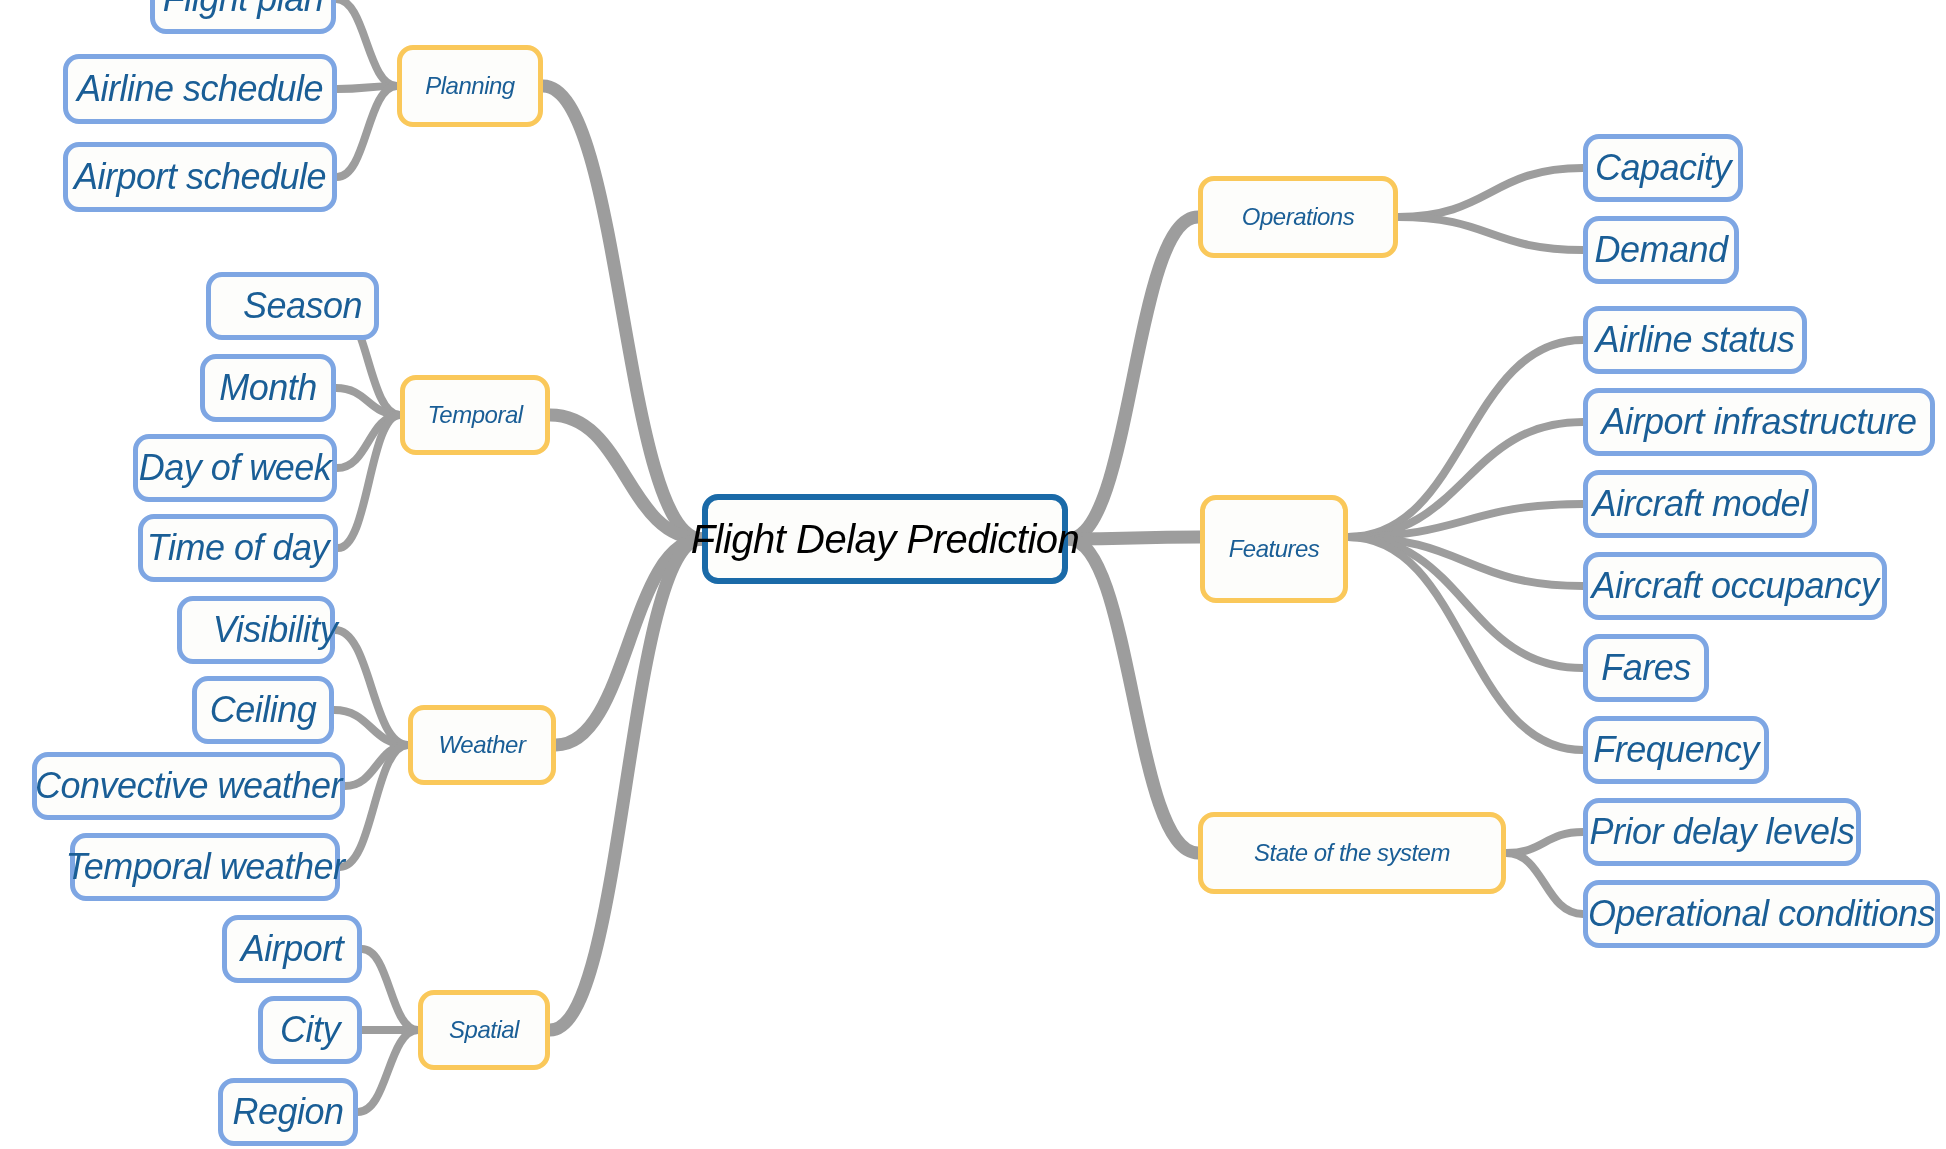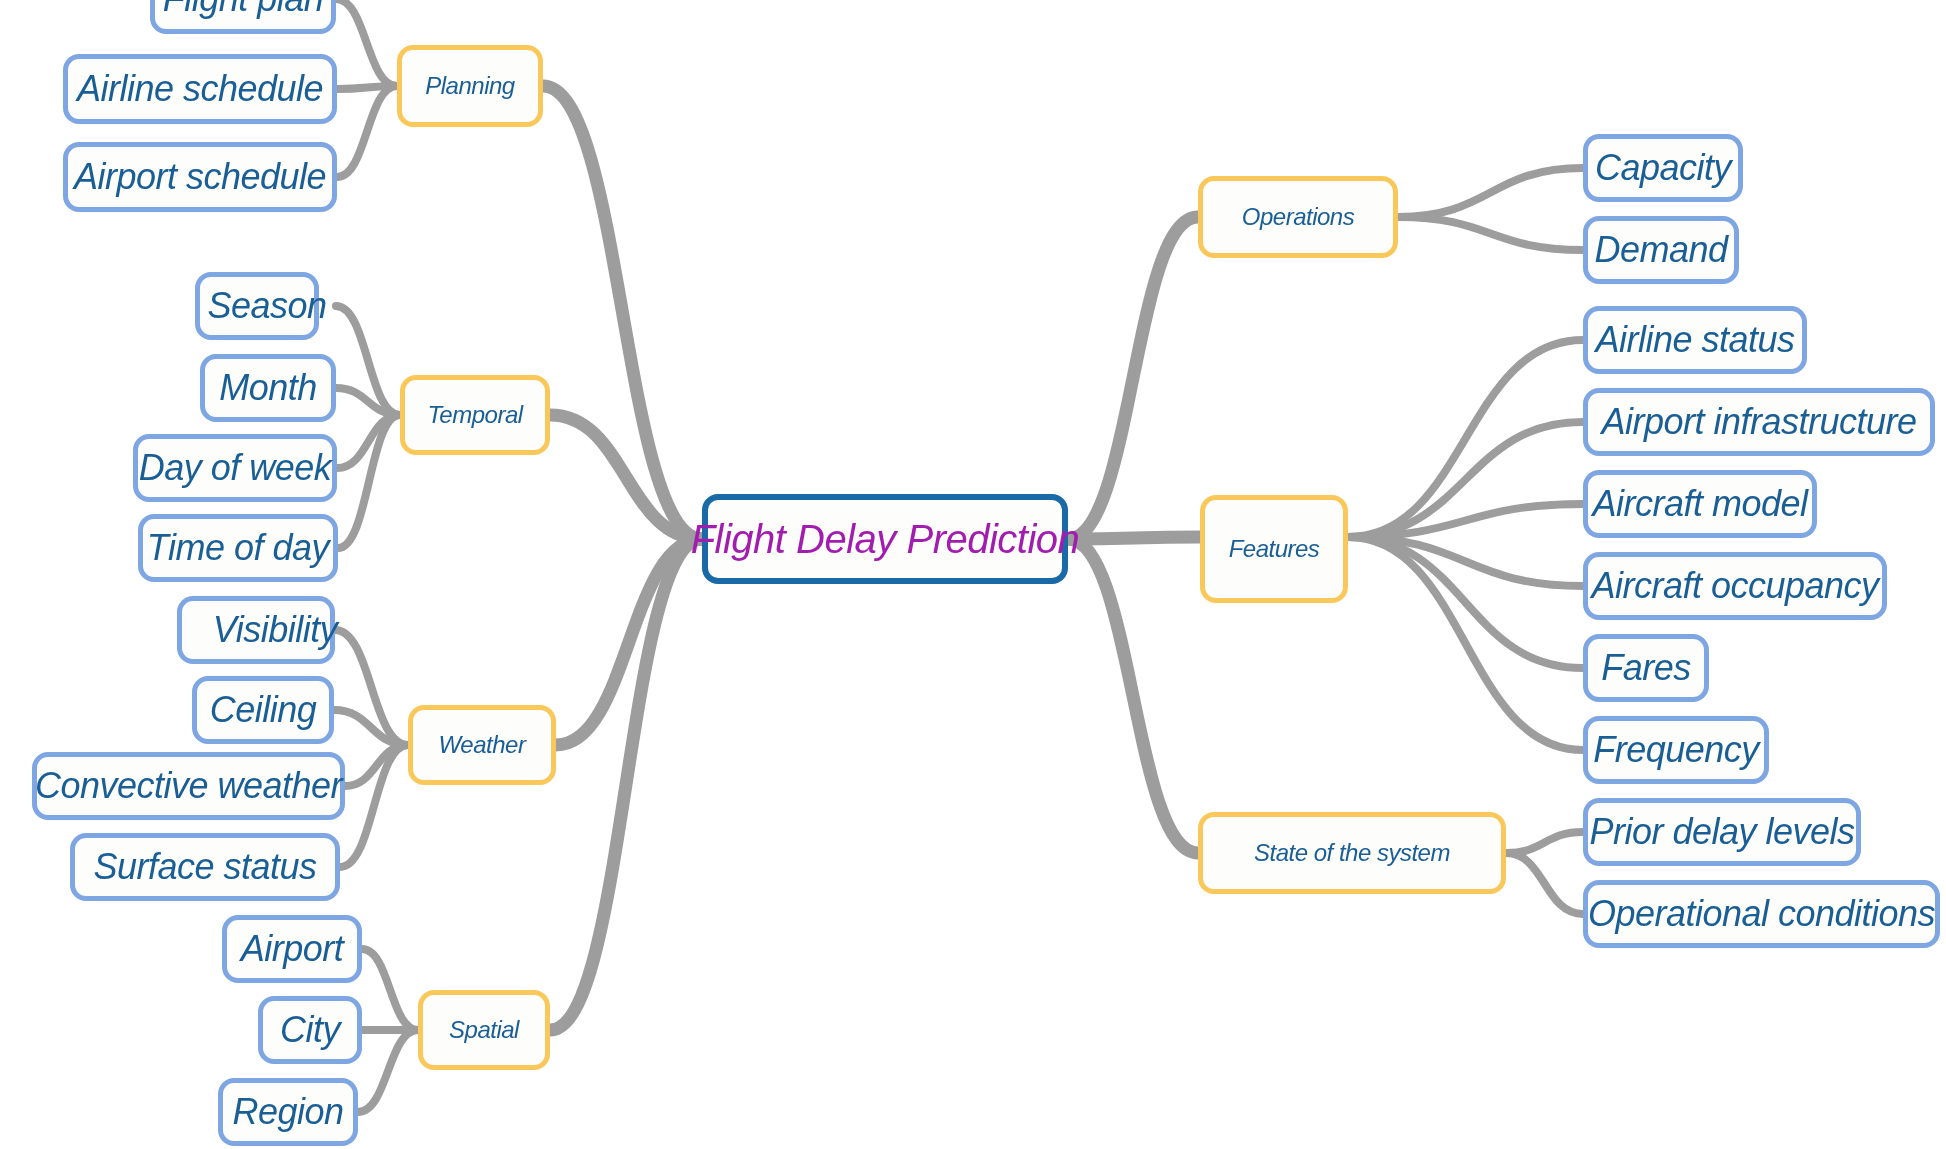--- a/index.html
+++ b/index.html
@@ -31,21 +31,21 @@
     justify-content: center;
     background: #fdfdfb;
     font-style: italic;
     white-space: nowrap;
     letter-spacing: -0.5px;
     z-index: 5;
   }
   .node-root {
     border: 6px solid #1a6aa8;
     border-radius: 16px;
-    color: #a21caf;
+    color: #000000;
     font-size: 40px;
     z-index: 8;
   }
   .node-branch {
     border: 5px solid #fac85a;
     border-radius: 16px;
     color: #1a5e96;
     font-size: 24px;
     z-index: 7;
   }
@@ -94,29 +94,29 @@
       <path d="M 1506 853 C 1544.5 853, 1544.5 832, 1583 832" fill="none" stroke="#9d9d9d" stroke-width="8" stroke-linecap="round"></path>
       <path d="M 1506 853 C 1544.5 853, 1544.5 914, 1583 914" fill="none" stroke="#9d9d9d" stroke-width="8" stroke-linecap="round"></path>
     </svg>
   <div id="nodes-layer">
       <div class="node node-root" style="left: 702px; top: 494px; width: 366px; height: 90px;">Flight Delay Prediction</div>
       <div class="node node-branch" style="left: 397px; top: 45px; width: 146px; height: 82px;">Planning</div>
       <div class="node node-leaf" style="left: 150px; top: -36px; width: 186px; height: 70px;">Flight plan</div>
       <div class="node node-leaf" style="left: 63px; top: 54px; width: 274px; height: 70px;">Airline schedule</div>
       <div class="node node-leaf" style="left: 63px; top: 142px; width: 274px; height: 70px;">Airport schedule</div>
       <div class="node node-branch" style="left: 400px; top: 375px; width: 150px; height: 80px;">Temporal</div>
-      <div class="node node-leaf" style="left: 195px; top: 272px; width: 124px; height: 68px; padding-left: 20px;">Season</div>
+      <div class="node node-leaf" style="left: 206px; top: 272px; width: 173px; height: 68px; padding-left: 20px;">Season</div>
       <div class="node node-leaf" style="left: 200px; top: 354px; width: 136px; height: 68px;">Month</div>
       <div class="node node-leaf" style="left: 133px; top: 434px; width: 204px; height: 68px;">Day of week</div>
       <div class="node node-leaf" style="left: 138px; top: 514px; width: 200px; height: 68px;">Time of day</div>
       <div class="node node-branch" style="left: 408px; top: 705px; width: 148px; height: 80px;">Weather</div>
       <div class="node node-leaf" style="left: 177px; top: 596px; width: 158px; height: 68px; padding-left: 38px;">Visibility</div>
       <div class="node node-leaf" style="left: 192px; top: 676px; width: 142px; height: 68px;">Ceiling</div>
       <div class="node node-leaf" style="left: 32px; top: 752px; width: 313px; height: 68px;">Convective weather</div>
-      <div class="node node-leaf" style="left: 70px; top: 833px; width: 270px; height: 68px;">Surface status</div>
+      <div class="node node-leaf" style="left: 70px; top: 833px; width: 270px; height: 68px;">Temporal weather</div>
       <div class="node node-branch" style="left: 418px; top: 990px; width: 132px; height: 80px;">Spatial</div>
       <div class="node node-leaf" style="left: 222px; top: 915px; width: 140px; height: 68px;">Airport</div>
       <div class="node node-leaf" style="left: 258px; top: 996px; width: 104px; height: 68px;">City</div>
       <div class="node node-leaf" style="left: 218px; top: 1078px; width: 140px; height: 68px;">Region</div>
       <div class="node node-branch" style="left: 1198px; top: 176px; width: 200px; height: 82px;">Operations</div>
       <div class="node node-leaf" style="left: 1583px; top: 134px; width: 160px; height: 68px;">Capacity</div>
       <div class="node node-leaf" style="left: 1583px; top: 216px; width: 156px; height: 68px;">Demand</div>
       <div class="node node-branch" style="left: 1200px; top: 495px; width: 148px; height: 108px;">Features</div>
       <div class="node node-leaf" style="left: 1583px; top: 306px; width: 224px; height: 68px;">Airline status</div>
       <div class="node node-leaf" style="left: 1583px; top: 388px; width: 352px; height: 68px;">Airport infrastructure</div>

